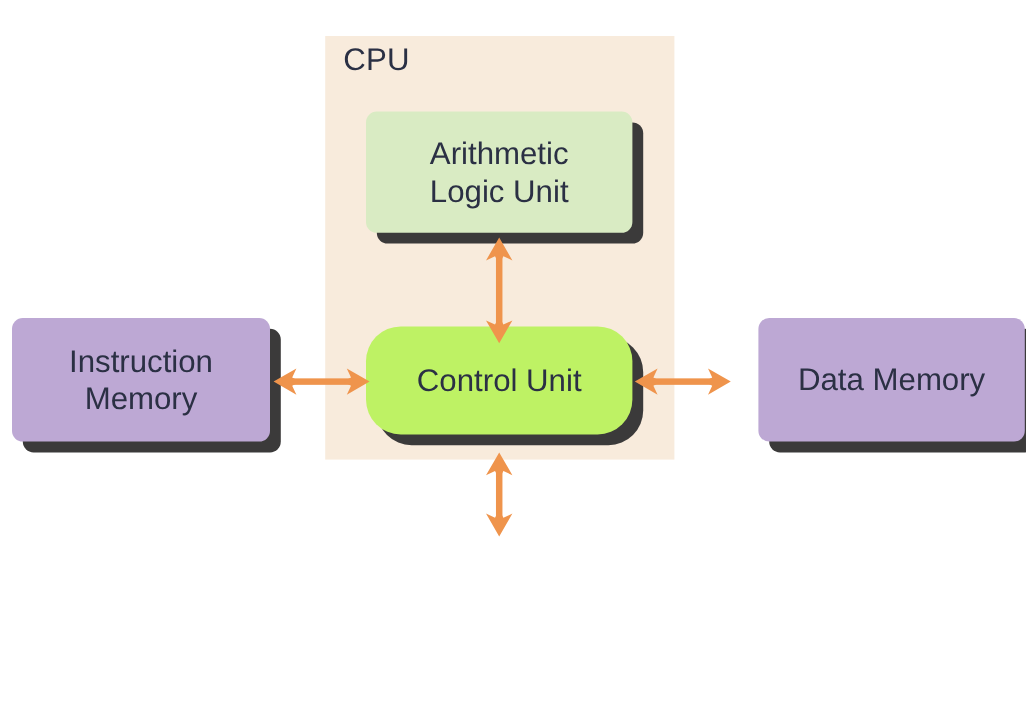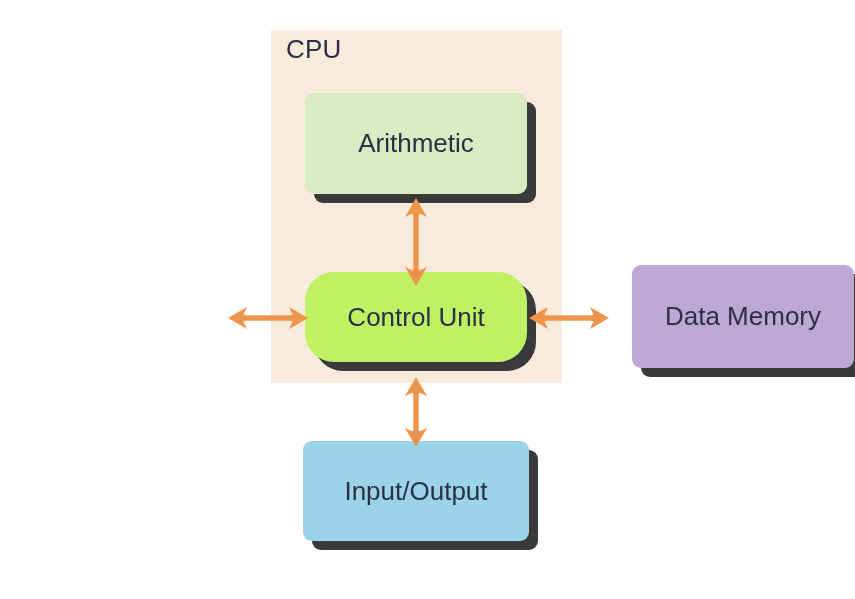--- a/index.html
+++ b/index.html
@@ -125,35 +125,39 @@
 <body>
 
 <div id="figure-canvas">
 
   <div class="cpu-panel"></div>
   <div class="cpu-label">CPU</div>
 
   <div class="block block-alu">
     <span>
       <span>Arithmetic</span><br>
+      <span>Logic Unit</span>
     </span>
   </div>
 
   <div class="block block-control-unit">
     <span>Control Unit</span>
   </div>
 
+  <div class="block block-instruction-memory">
+    <span>
+      <span>Instruction</span><br>
+      <span>Memory</span>
+    </span>
+  </div>
 
   <div class="block block-data-memory">
     <span>Data Memory</span>
   </div>
 
-  <div class="block block-input-output">
-    <span>Input/Output</span>
-  </div>
 
   <div class="arrow arrow-alu-cu">
     <svg viewBox="0 0 28 88" width="28" height="88" aria-hidden="true">
       <rect x="11.3" y="12" width="5.4" height="64" fill="#ef944c"></rect>
       <path d="M14 0 L25 19 L17.5 15.5 L14 22 L10.5 15.5 L3 19 Z" fill="#ef944c"></path>
       <path d="M14 88 L25 69 L17.5 72.5 L14 66 L10.5 72.5 L3 69 Z" fill="#ef944c"></path>
     </svg>
   </div>
 
   <div class="arrow arrow-im-cu">

